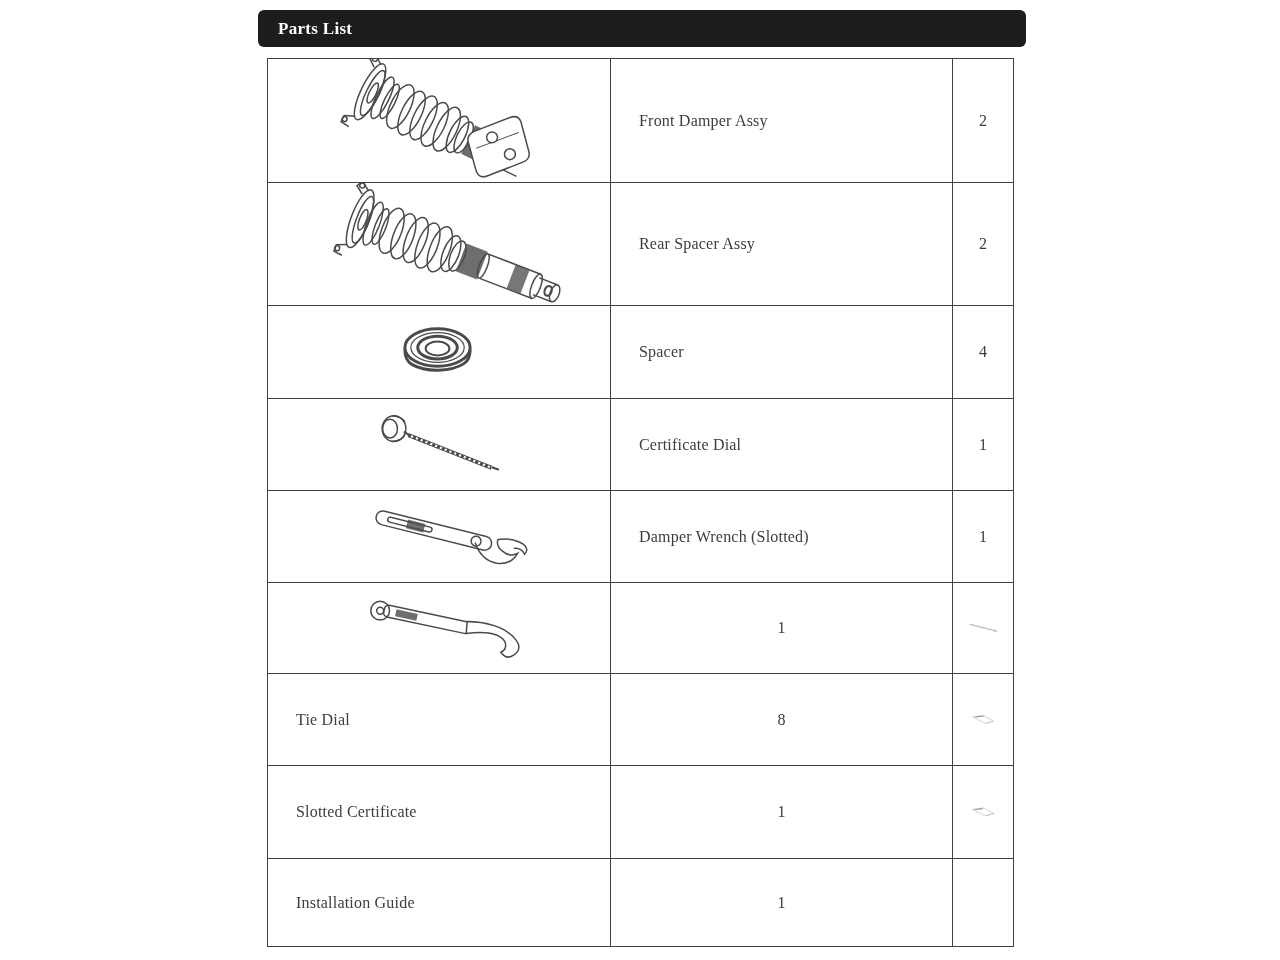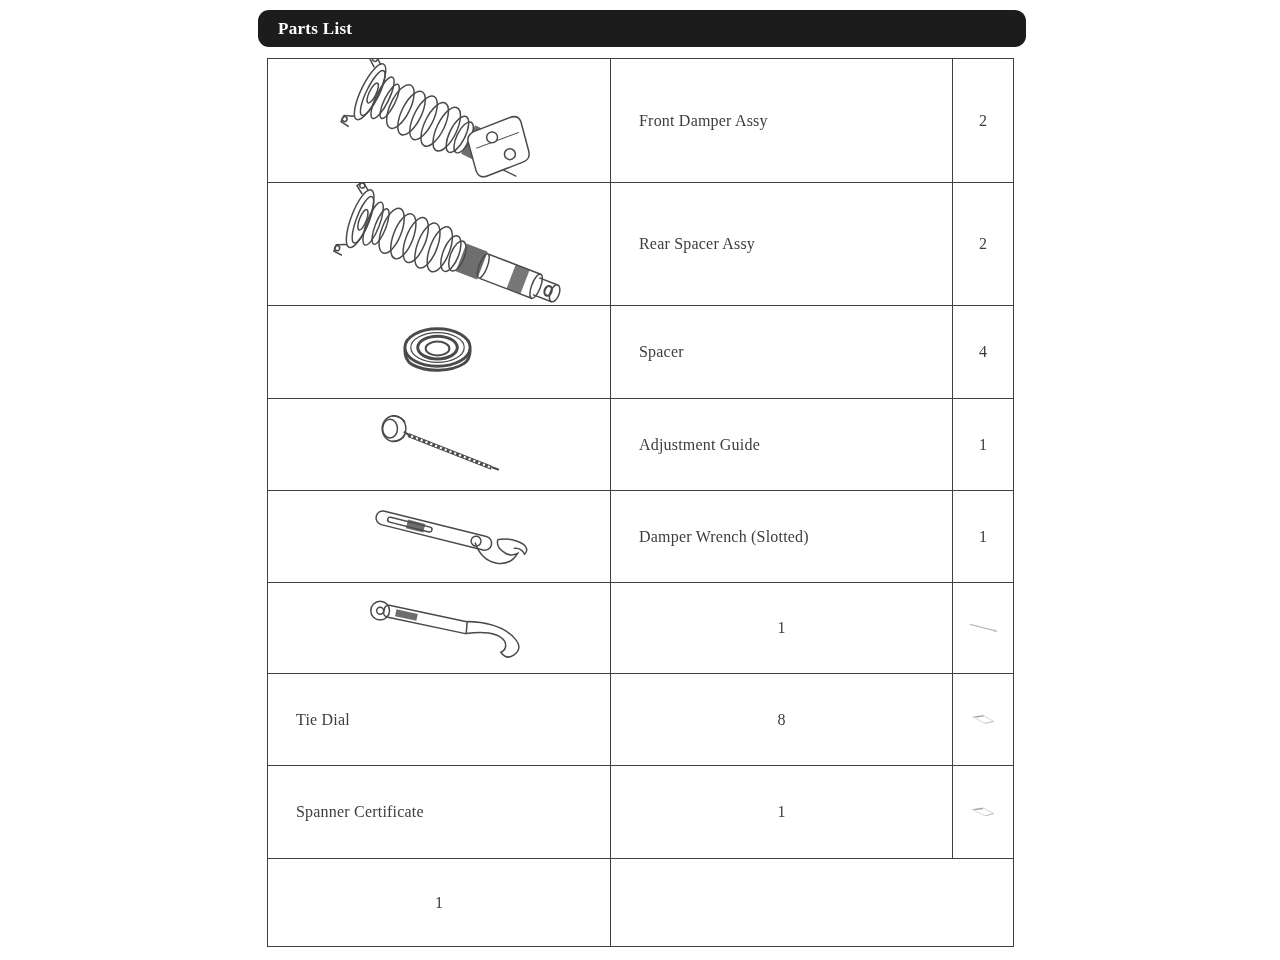--- a/index.html
+++ b/index.html
@@ -5,21 +5,21 @@
   html,body{margin:0;padding:0;}
   body{
     width:1280px;height:960px;position:relative;
     background:var(--page-bg,#ffffff);
     font-family:"Liberation Serif","DejaVu Serif",serif;
     overflow:hidden;
   }
   .header-bar{
     position:absolute;left:258px;top:10px;width:768px;height:37px;
     background:var(--header-bg,#1c1c1c);
-    border-radius:11px;display:flex;align-items:center;
+    border-radius:6px;display:flex;align-items:center;
   }
   .header-title{
     color:var(--header-text,#ffffff);
     font-weight:bold;font-size:17px;padding-left:20px;letter-spacing:.3px;
   }
   .parts-table{
     position:absolute;left:267px;top:58px;
     display:grid;
     grid-template-columns:343px 342px 60px;
     grid-template-rows:124px 123px 93px 92px 92px 91px 92px 93px 87px;
@@ -136,21 +136,21 @@
         <ellipse cx="126" cy="30" rx="12" ry="13"></ellipse>
         <ellipse cx="122" cy="30" rx="7.5" ry="9.5"></ellipse>
         <path d="M124,17 q11,1 13,7 M124,43 q11,-1 13,-7"></path>
         <path d="M136,33 l6,4" stroke-width="2"></path>
         <path d="M141,35 L225,68" stroke-width="1"></path>
         <path d="M140,38 L224,71" stroke-width="1"></path>
         <path d="M140.5,36.5 L224.5,69.5" stroke-width="3" stroke-dasharray="3 2.2"></path>
         <path d="M225,69 l7,2.5" stroke-width="2"></path>
       </svg>
     </div>
-    <div class="cell name-cell">Adjustment Guide</div>
+    <div class="cell name-cell">Certificate Dial</div>
     <div class="cell qty-cell">1</div>
 
     <div class="cell img-cell">
       <svg viewBox="0 0 343 92" preserveAspectRatio="xMidYMid meet" fill="none" stroke="currentColor" stroke-width="1.5">
         <g transform="rotate(14 110 26)">
           <rect x="108" y="19" width="120" height="14" rx="7"></rect>
           <rect x="120" y="23.5" width="46" height="5" rx="2.5"></rect>
           <rect x="140" y="21.5" width="18" height="9" fill="currentColor" opacity="0.8" stroke="none"></rect>
           <circle cx="212" cy="26" r="5"></circle>
         </g>
@@ -189,27 +189,28 @@
     <div class="cell qty-cell">8</div>
 
     <div class="cell img-cell">
       <svg viewBox="0 0 343 93" preserveAspectRatio="xMidYMid meet" fill="none" stroke="currentColor" stroke-width="1.4">
         <path d="M113,32 L172,23 L232,57 L184,69 Z" fill="#ffffff"></path>
         <path d="M117,34 L171,26" stroke-width="1"></path>
         <path d="M131,32.5 L174,27.5" stroke-width="4.5" stroke-dasharray="3 2"></path>
         <path d="M229,57.5 L186,67.5" stroke-width="1"></path>
       </svg>
     </div>
-    <div class="cell name-cell">Spanner Certificate</div>
+    <div class="cell name-cell">Slotted Certificate</div>
     <div class="cell qty-cell">1</div>
 
     <div class="cell img-cell">
       <svg viewBox="0 0 343 87" preserveAspectRatio="xMidYMid meet" fill="none" stroke="currentColor" stroke-width="1.4">
         <path d="M111,29 L172,20 L233,52 L185,66 Z" fill="#ffffff"></path>
         <path d="M115,31 L171,23" stroke-width="1"></path>
         <path d="M129,29.5 L173,24.5" stroke-width="4.5" stroke-dasharray="3 2"></path>
         <path d="M230,52.5 L187,64.5" stroke-width="1"></path>
       </svg>
     </div>
+    <div class="cell name-cell">Installation Guide</div>
     <div class="cell qty-cell">1</div>
 
   </div>
 </div>
 
 </body></html>

